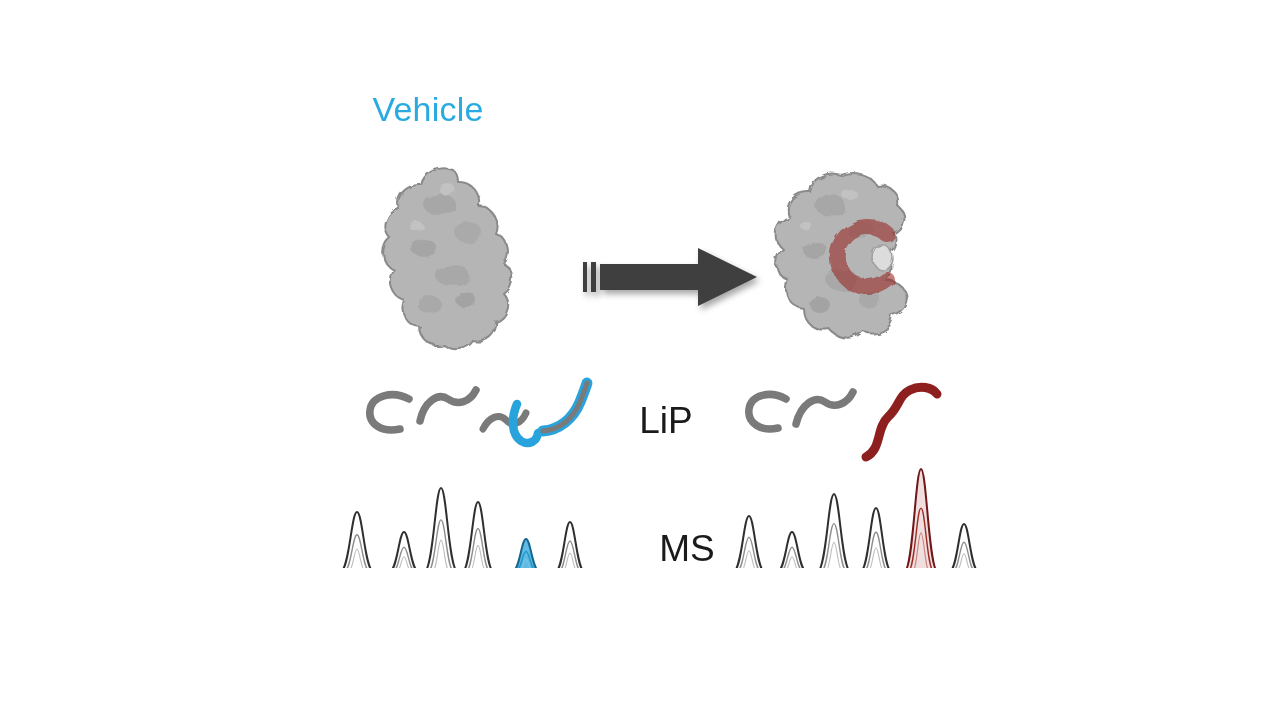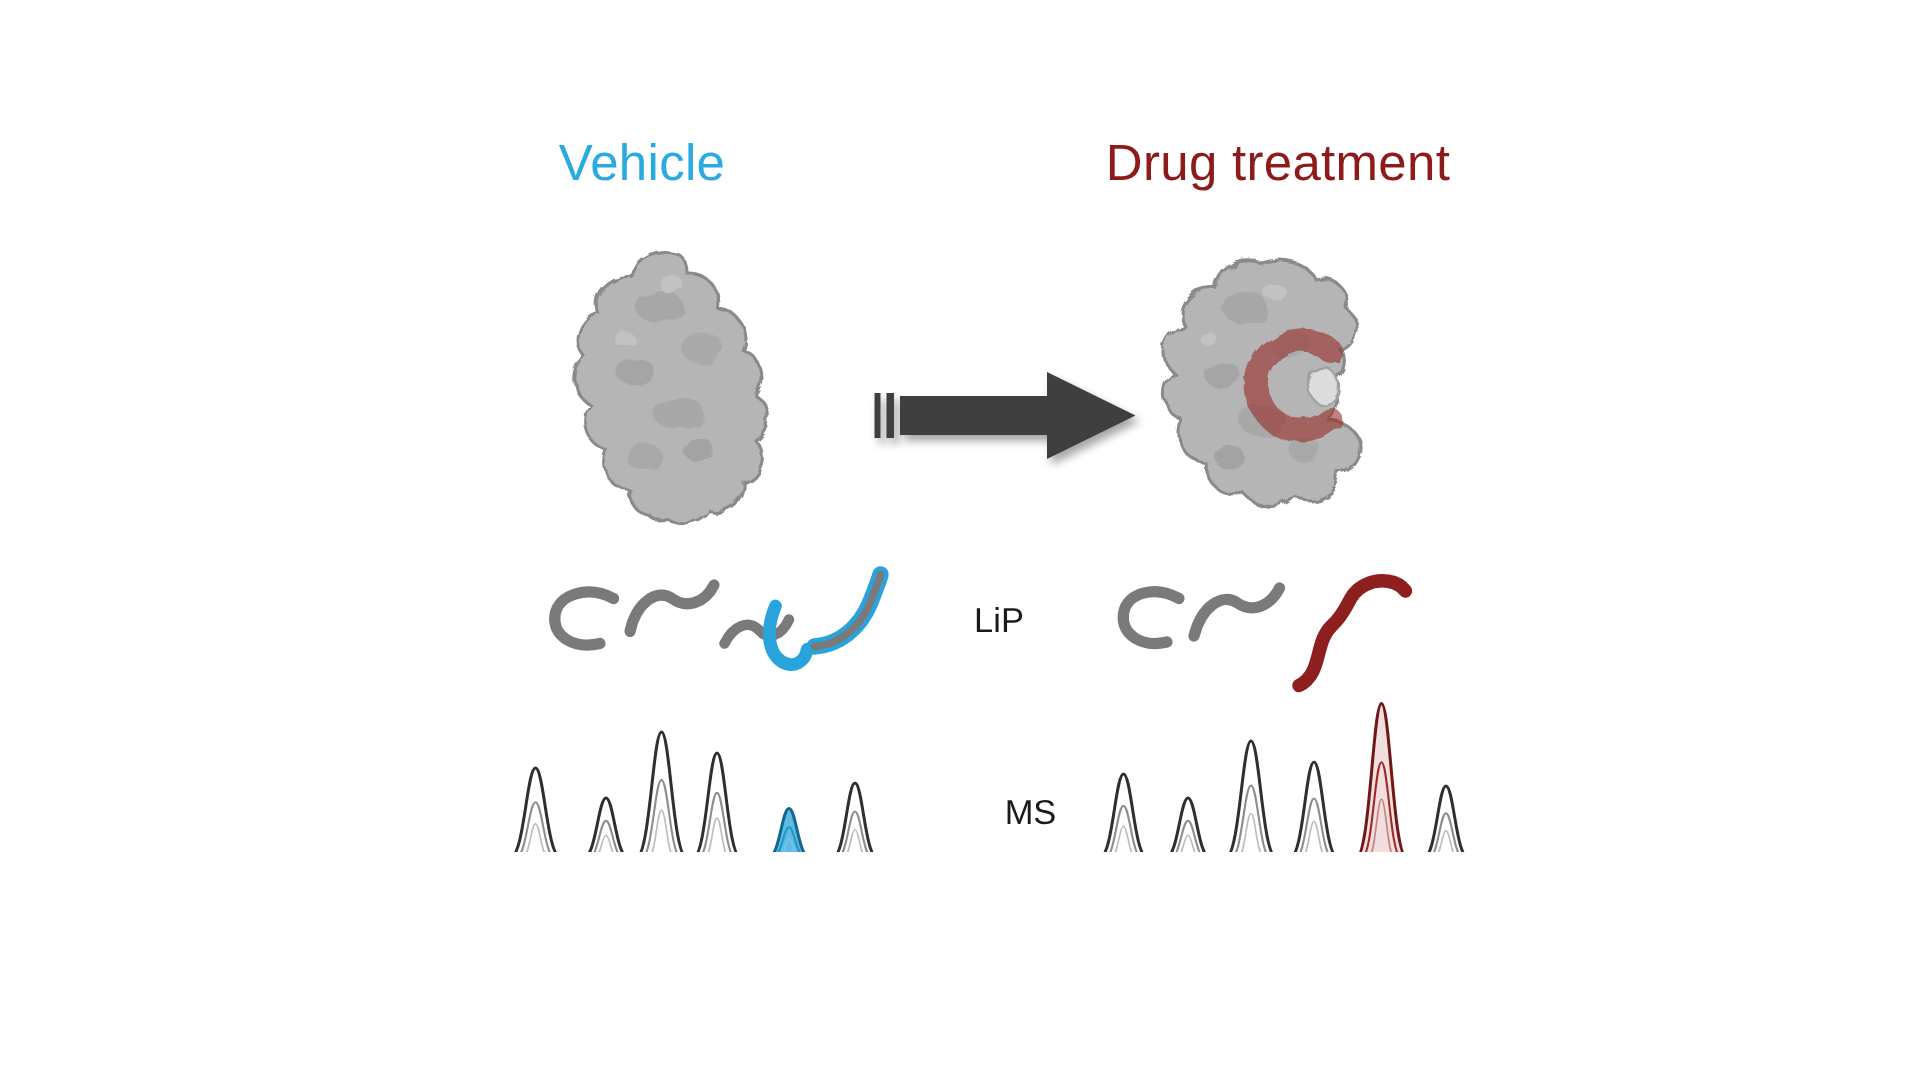--- a/index.html
+++ b/index.html
@@ -14,21 +14,21 @@
   .canvas svg{position:absolute;left:0;top:0;}
   .col-label{
     position:absolute;
     font-size:34px;
     font-weight:500;
     text-align:center;
     letter-spacing:0.2px;
   }
   .step-label{
     position:absolute;
-    font-size:23px;
+    font-size:37px;
     color:#1a1a1a;
     text-align:center;
   }
   .pep{fill:none;stroke-linecap:round;stroke-linejoin:round;}
 </style>
 </head>
 <body>
 
 <div class="canvas">
 
@@ -198,18 +198,17 @@
         <path d="M 887.74 572 C 895.033 572 896.4916 508.14 901 508.14 C 905.5084 508.14 906.967 572 914.26 572" fill="none" stroke="#9e2a26" stroke-width="1.4" stroke-linejoin="round"></path>
         <path d="M 892.16 572 C 897.022 572 897.9944 532.86 901 532.86 C 904.0056 532.86 904.978 572 909.84 572" fill="none" stroke="#c9837d" stroke-width="1.1" stroke-linejoin="round"></path>
         <path d="M 929 572 C 937.25 572 938.9 524 944 524 C 949.1 524 950.75 572 959 572" fill="none" stroke="#2f2f2f" stroke-width="2" stroke-linejoin="round"></path>
         <path d="M 932.3 572 C 938.735 572 940.022 542.24 944 542.24 C 947.978 542.24 949.265 572 955.7 572" fill="none" stroke="#8d8d8d" stroke-width="1.4" stroke-linejoin="round"></path>
         <path d="M 936.2 572 C 940.49 572 941.348 553.76 944 553.76 C 946.652 553.76 947.51 572 951.8 572" fill="none" stroke="#bdbdbd" stroke-width="1.1" stroke-linejoin="round"></path>
       </g>
   </svg>
 
   <div class="col-label" style="left: 308px; top: 90px; width: 200px; color: rgb(41, 171, 226);">Vehicle</div>
 
-  <div class="col-label" style="left: 682px; top: 90px; width: 300px; color: rgb(142, 27, 27);">Drug treatment</div>
 
   <div class="step-label" style="left:596px;top:400px;width:100px;">LiP</div>
 
   <div class="step-label" style="left:617px;top:528px;width:100px;">MS</div>
 </div>
 
 </body></html>

